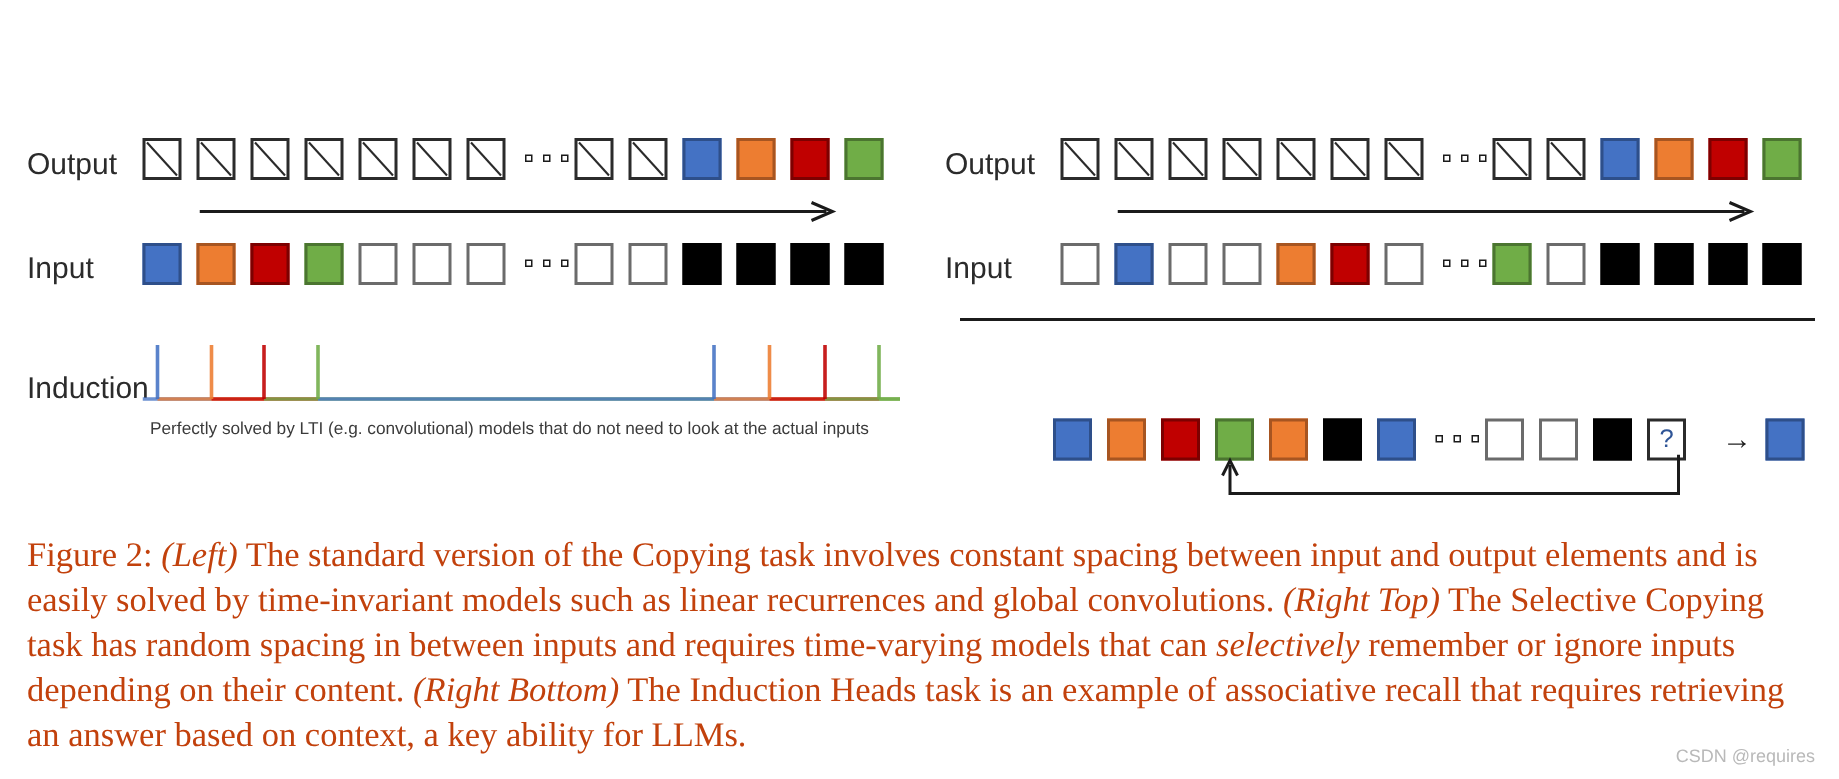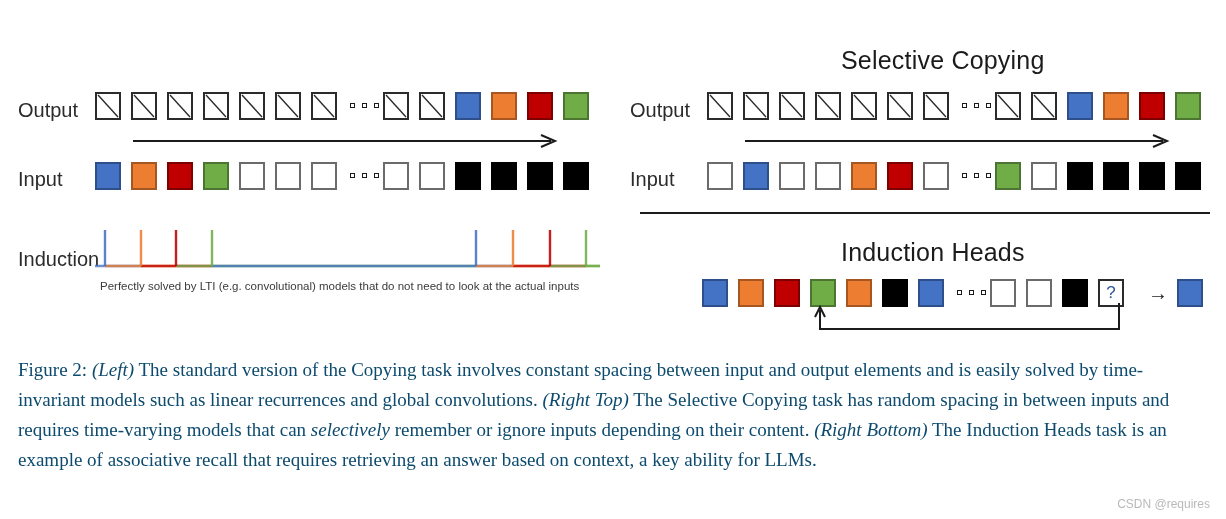--- a/index.html
+++ b/index.html
@@ -97,23 +97,23 @@
     white-space: nowrap;
   }
   .solution-plot { position: absolute; }
   
   .caption {
     position: absolute;
     left: 18px;
     top: 355px;
     width: 1192px;
     font-family: "Liberation Serif", serif;
-    font-size: 19px;
+    font-size: 23px;
     line-height: 30px;
-    color: #0c4a6e;
+    color: #c2410c;
     text-align: left;
   }
   .caption i { font-style: italic; }
   .watermark {
     position: absolute;
     right: 16px;
     bottom: 8px;
     font-family: "Liberation Sans", sans-serif;
     font-size: 12px;
     color: #b9b9b9;
@@ -227,21 +227,20 @@
       <line x1="81" y1="2" x2="81" y2="38" stroke="#C00000" stroke-width="2.4" opacity="0.88"></line>
       <line x1="117" y1="2" x2="117" y2="38" stroke="#70AD47" stroke-width="2.4" opacity="0.88"></line>
       <line x1="381" y1="2" x2="381" y2="38" stroke="#4472C4" stroke-width="2.4" opacity="0.88"></line>
       <line x1="418" y1="2" x2="418" y2="38" stroke="#ED7D31" stroke-width="2.4" opacity="0.88"></line>
       <line x1="455" y1="2" x2="455" y2="38" stroke="#C00000" stroke-width="2.4" opacity="0.88"></line>
       <line x1="491" y1="2" x2="491" y2="38" stroke="#70AD47" stroke-width="2.4" opacity="0.88"></line>
     </svg>
 
   <div class="caption-small" style="left:100px; top:280px;text-align:right;">Perfectly solved by LTI (e.g. convolutional) models that do not need to look at the actual inputs</div>
 
-  <div class="panel-title" style="left:841px; top:46px;">Selective Copying</div>
 
   <div class="row-label" style="left:630px; top:99px;">Output</div>
   <div class="seq-row" id="right-output-row" style="left:707px; top:92px; width:505px;">
       <div class="cell diag" style="left: 0px;">
         <svg width="22" height="24" viewBox="0 0 22 24">
           <line x1="1" y1="1" x2="21" y2="23" stroke="#2b2b2b" stroke-width="1.4"></line>
         </svg>
       </div>
       <div class="cell diag" style="left: 36px;">
         <svg width="22" height="24" viewBox="0 0 22 24">
@@ -316,21 +315,20 @@
       <div class="cell green" style="left: 288px;"></div>
       <div class="cell white" style="left: 324px;"></div>
       <div class="cell black" style="left: 360px;"></div>
       <div class="cell black" style="left: 396px;"></div>
       <div class="cell black" style="left: 432px;"></div>
       <div class="cell black" style="left: 468px;"></div>
     </div>
 
   <div class="divider" style="left:640px; top:212px; width:570px;"></div>
 
-  <div class="panel-title" style="left:841px; top:238px;">Induction Heads</div>
 
   <div class="seq-row" id="induction-row" style="left:702px; top:279px; width:440px;">
       <div class="cell blue" style="left: 0px;"></div>
       <div class="cell orange" style="left: 36px;"></div>
       <div class="cell red" style="left: 72px;"></div>
       <div class="cell green" style="left: 108px;"></div>
       <div class="cell orange" style="left: 144px;"></div>
       <div class="cell black" style="left: 180px;"></div>
       <div class="cell blue" style="left: 216px;"></div>
       <div class="ellipsis" style="left: 255px;">

